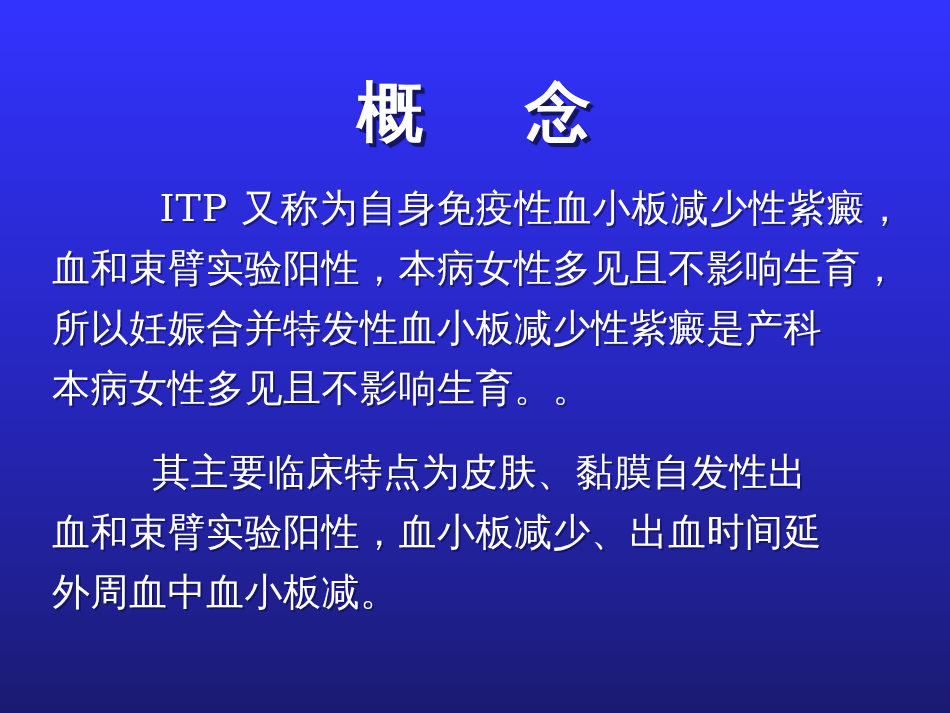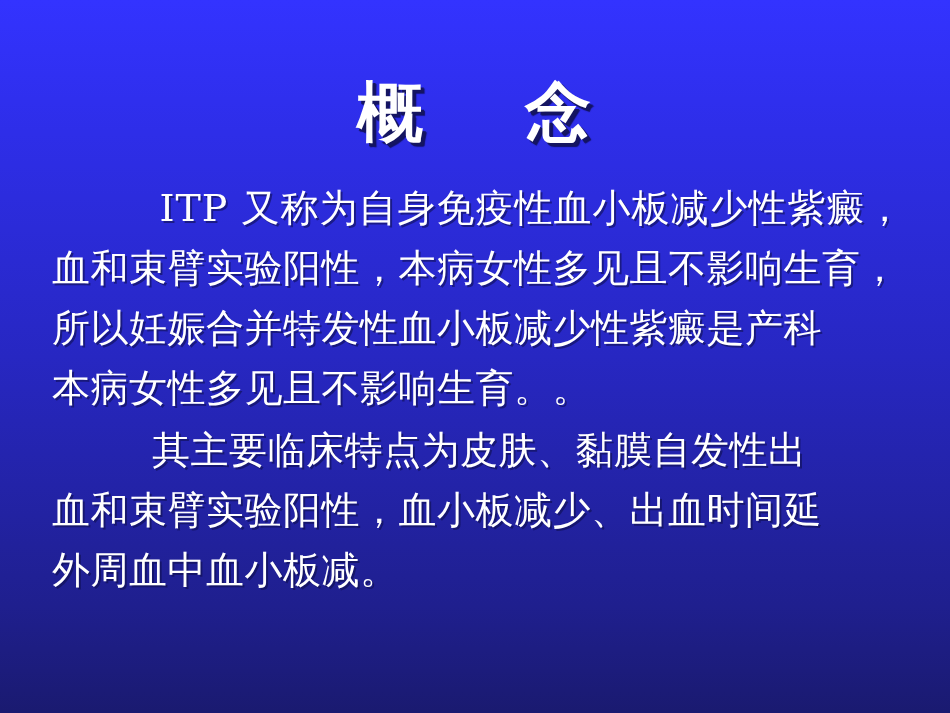--- a/index.html
+++ b/index.html
@@ -62,21 +62,21 @@
     height: 60px;
   }
   .para .pline.indent-2 {
     padding-left: 104px;
     text-align: center;
   }
   .para .pline.indent-2b {
     padding-left: 100px;
   }
   #para-1 { margin: 0; }
-  #para-2 { margin-top: 2px; }
+  #para-2 { margin-top: 24px; }
 
   .latin {
     font-family: "DejaVu Serif", "Liberation Serif", serif;
     letter-spacing: 1px;
   }
 </style>
 </head>
 <body>
 
 <div id="slide">

